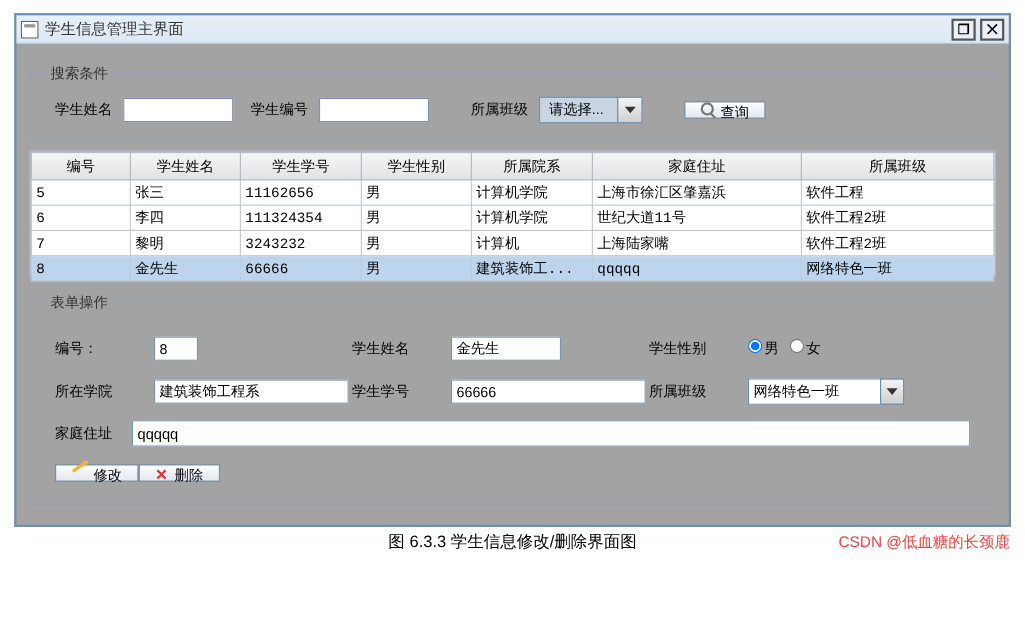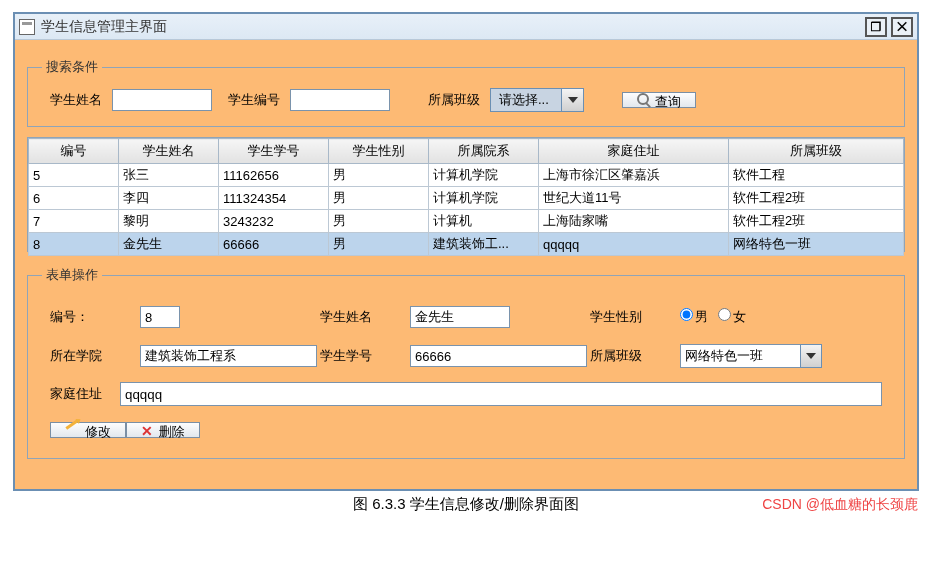--- a/index.html
+++ b/index.html
@@ -1,36 +1,36 @@
 <!DOCTYPE html>
 <html><head>
 <meta charset="utf-8">
 <style>
 * { box-sizing: border-box; margin: 0; padding: 0; }
 body { font-family: "Microsoft YaHei", SimSun, sans-serif; font-size: 13px; background: #fff; }
-.window { width: 906px; margin: 12px auto 0; border: 2px solid #6b8fb3; background: #fdba74; }
+.window { width: 906px; margin: 12px auto 0; border: 2px solid #6b8fb3; background: #a3a3a3; }
 .titlebar { height: 26px; background: linear-gradient(#e8f0f8,#dce8f4); border-bottom: 1px solid #b8c8d8; display: flex; align-items: center; padding: 0 4px; }
 .titlebar .app-icon { width: 16px; height: 16px; border: 1px solid #666; background: #fff; margin-right: 6px; position: relative; }
 .titlebar .app-icon:before { content: ""; position: absolute; top: 2px; left: 2px; right: 2px; height: 3px; background: #999; }
 .titlebar .title { color: #333; flex: 1; font-size: 14px; }
 .titlebar .win-btn { width: 22px; height: 20px; border: 2px solid #555; background: #eaf0f6; margin-left: 4px; display: flex; align-items: center; justify-content: center; font-size: 12px; font-weight: bold; cursor: pointer; }
-.content { padding: 18px 12px 20px; }
+.content { padding: 18px 12px 8px; }
 fieldset { border: 1px solid #8fa4b8; padding: 12px 14px 14px; margin-bottom: 10px; }
 legend { padding: 0 4px; color: #333; font-size: 13px; }
 .search-row { display: flex; align-items: center; gap: 8px; }
 .search-row label { margin-left: 8px; margin-right: 2px; }
 input.text { height: 22px; border: 1px solid #7a93ac; padding: 0 4px; background: #fff; font-size: 13px; } .w100 { width: 100px; } .w150 { width: 177px; } .w40 { width: 40px;}
 .select-wrap { display: flex; border: 1px solid #6b8fb3; height: 24px; }
 .select-wrap .sel-val { background: #c8d4e2; padding: 0 8px; display: flex; align-items: center; min-width: 70px; }
 .select-wrap .sel-btn { width: 22px; background: linear-gradient(#f4f4f4,#d0d0d0); border-left: 1px solid #6b8fb3; display: flex; align-items: center; justify-content: center; cursor: pointer; }
 .select-wrap .sel-btn:after { content: ""; border-left: 5px solid transparent; border-right: 5px solid transparent; border-top: 6px solid #333; }
 .btn { height: 16px; border: 1px solid #7a8fa5; background: linear-gradient(#fdfdfd,#e2e8ee); padding: 0 14px; display: inline-flex; gap: 6px; cursor: pointer; font-size: 13px; }
 .mag-icon { width: 12px; height: 12px; border: 2px solid #777; border-radius: 50%; position: relative; }
 .mag-icon:after { content: ""; position: absolute; width: 6px; height: 2px; background: #777; transform: rotate(45deg); bottom: -3px; right: -4px; }
-.table-wrap { border: 1px solid #8fa4b8; background: #fff; margin-bottom: 14px; height: 115px; }
+.table-wrap { border: 1px solid #8fa4b8; background: #fff; margin-bottom: 14px; height: 115px; font-family: Liberation Mono, monospace; }
 table { width: 100%; border-collapse: collapse; table-layout: fixed; }
 th { background: linear-gradient(#f5f5f5,#e2e2e2); border: 1px solid #a8b8c8; padding: 3px 4px; font-weight: normal; font-size: 13px; }
 td { border: 1px solid #bcc8d4; padding: 2px 4px; font-size: 13px; white-space: nowrap; overflow: hidden; }
 tr.selected td { background: #bcd4ec; }
 .form-grid { display: grid; grid-template-columns: 70px 160px 70px 160px 70px 170px; row-gap: 16px; column-gap: 20px; align-items: center; padding: 10px 8px 14px; }
 .form-grid label { text-align: left; white-space: nowrap; }
 .radio-group { display: flex; align-items: center; gap: 10px; }
 .radio-group input { margin-right: 2px; }
 .address-row { display: flex; align-items: center; gap: 18px; padding: 0 8px 16px; }
 .address-row input { flex: 1; height: 24px; border: 1px solid #7a93ac; padding: 0 4px; }

